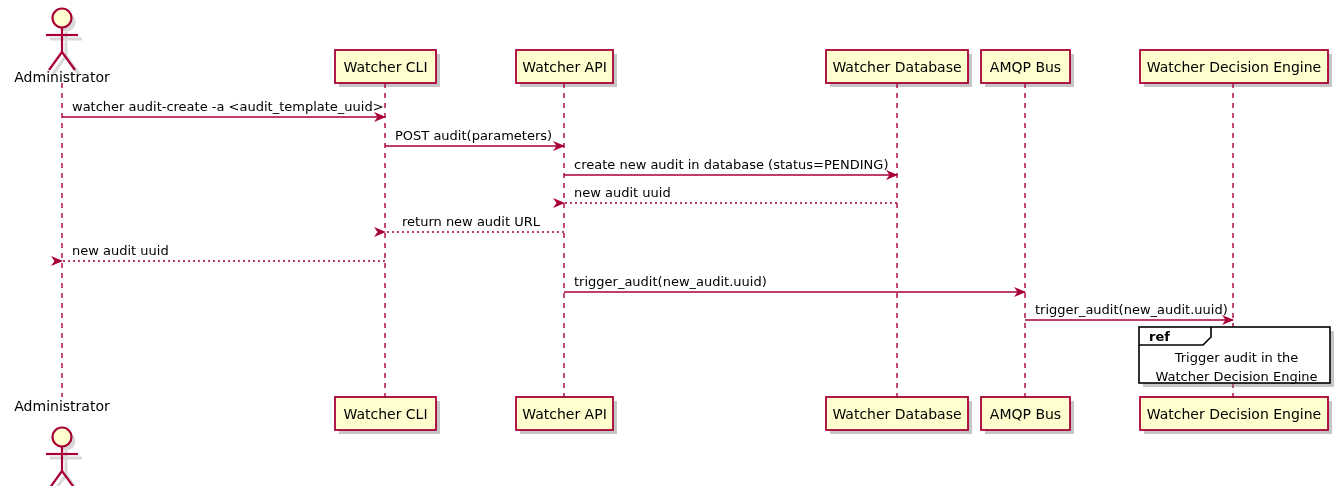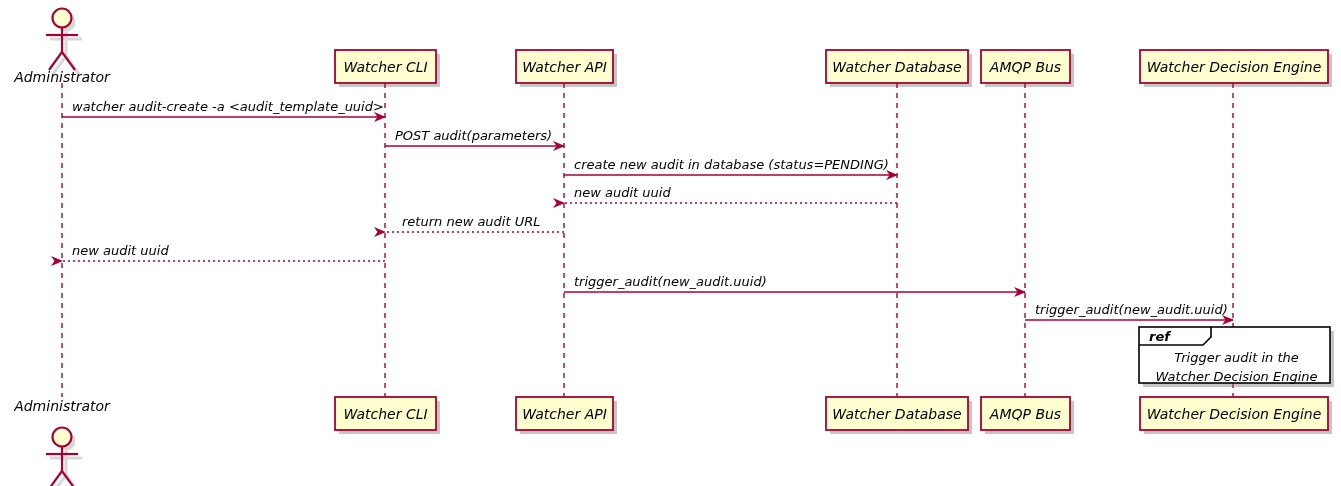--- a/index.html
+++ b/index.html
@@ -12,21 +12,20 @@
     height: 486px;
     position: relative;
     overflow: hidden;
     font-family: "DejaVu Sans", sans-serif;
   }
   #diagram-root {
     position: absolute;
     top: 0; left: 0;
     width: 1341px;
     height: 486px;
-    font-style: italic;
   }
   svg.diagram-svg {
     position: absolute;
     top: 0; left: 0;
     width: 1341px;
     height: 486px;
     display: block;
   }
   .lifeline-text {
     font-family: "DejaVu Sans", sans-serif;

